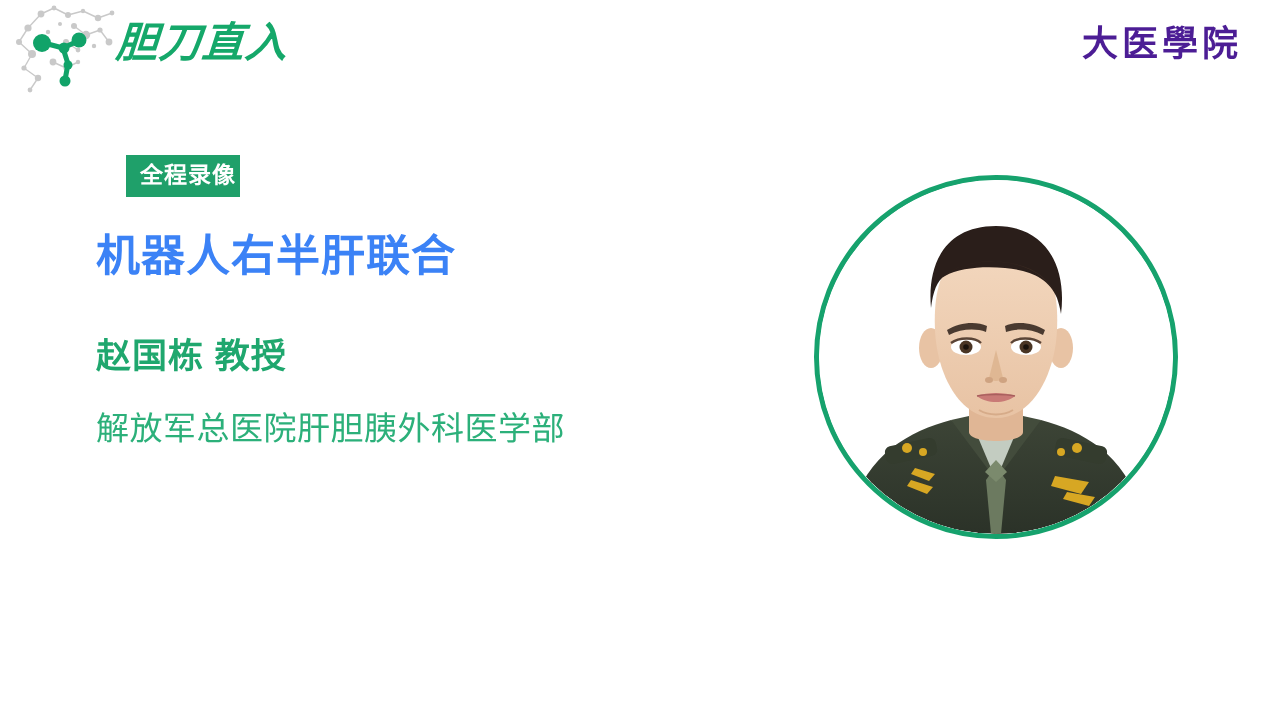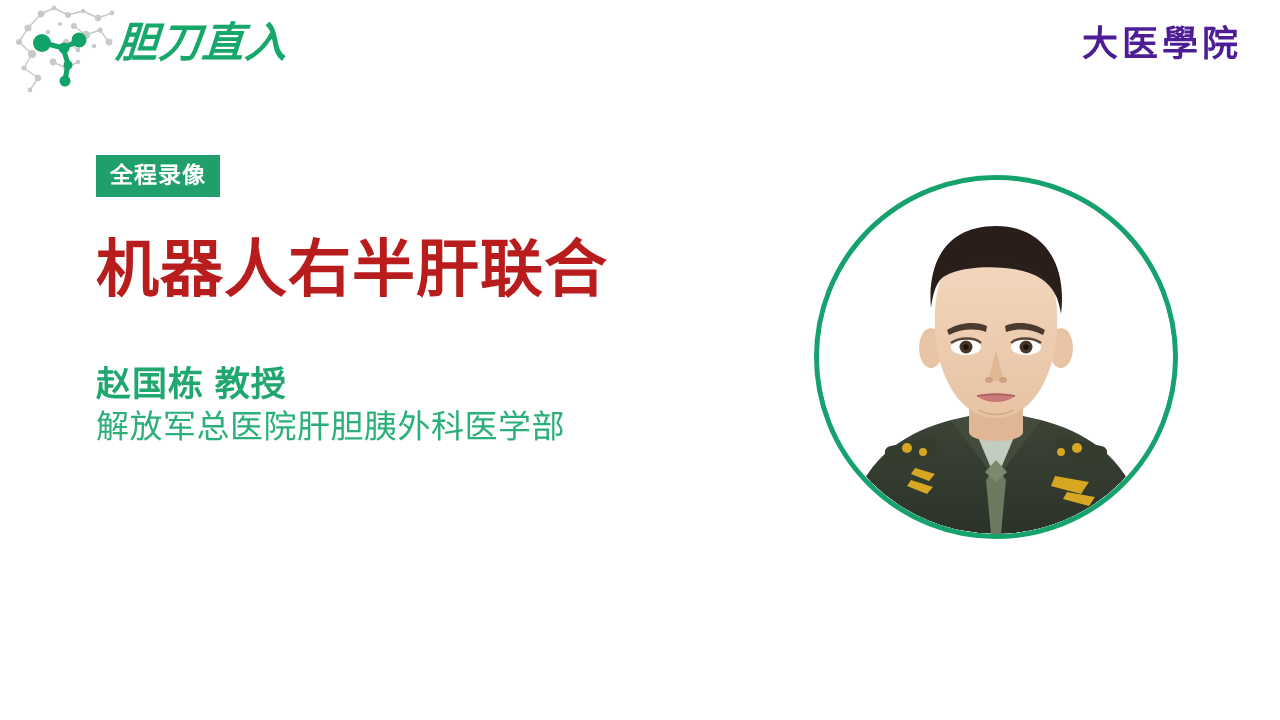--- a/index.html
+++ b/index.html
@@ -71,48 +71,49 @@
     width: 660px;
   }
 
   .badge {
     display: inline-block;
     background: #1fa06a;
     color: #ffffff;
     font-size: 23px;
     line-height: 23px;
     font-weight: 700;
-    padding: 9px 14px 10px 14px;
+    padding: 9px 4px 10px 14px;
     letter-spacing: 1px;
     white-space: nowrap;
+    margin-left: 30px;
   }
 
   .title {
     margin-top: 26px;
-    color: #b91c1c;
-    font-size: 63px;
+    color: #3b82f6;
+    font-size: 44px;
     line-height: 1.48;
     font-weight: 700;
     letter-spacing: 1px;
     max-width: 600px;
   }
   .title-line { display: block; white-space: nowrap; }
 
   .speaker {
     margin-top: 48px;
     color: #1fa76e;
     font-size: 35px;
     line-height: 40px;
     font-weight: 700;
     letter-spacing: 1px;
     white-space: nowrap;
   }
 
   .affiliation {
-    margin-top: 3px;
+    margin-top: 33px;
     color: #2cb07a;
     font-size: 33px;
     line-height: 40px;
     font-weight: 400;
     letter-spacing: 0.5px;
     white-space: nowrap;
   }
 
   
   .portrait {

